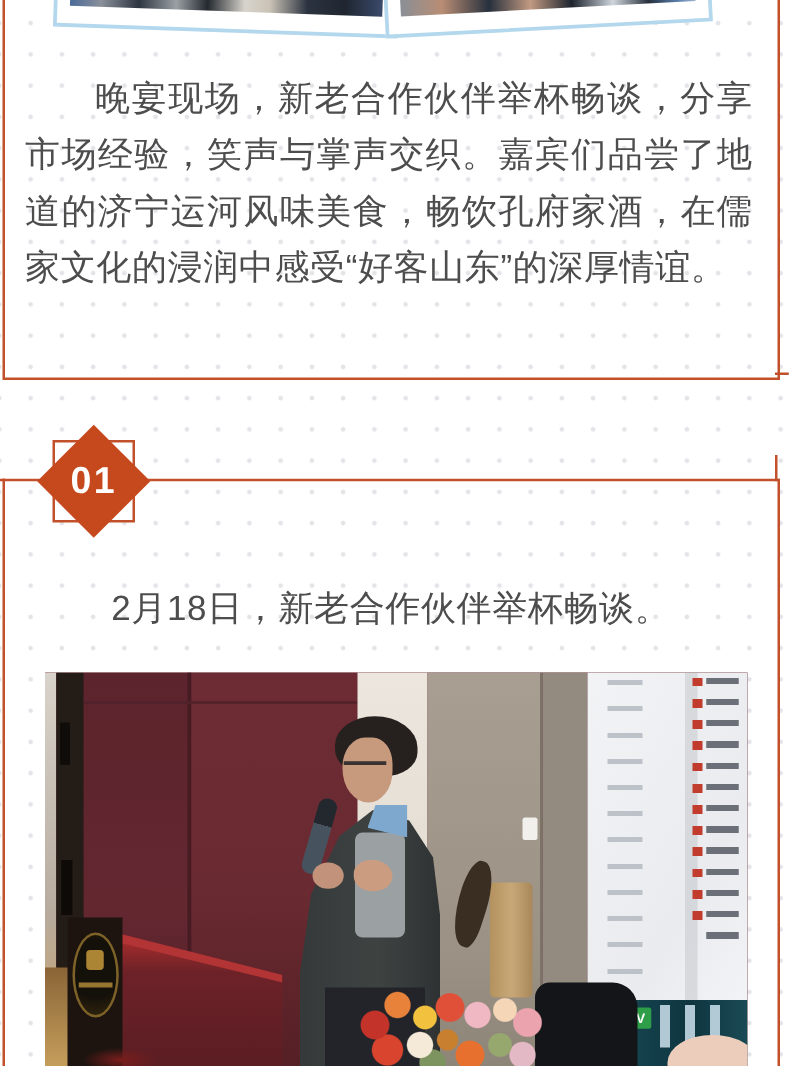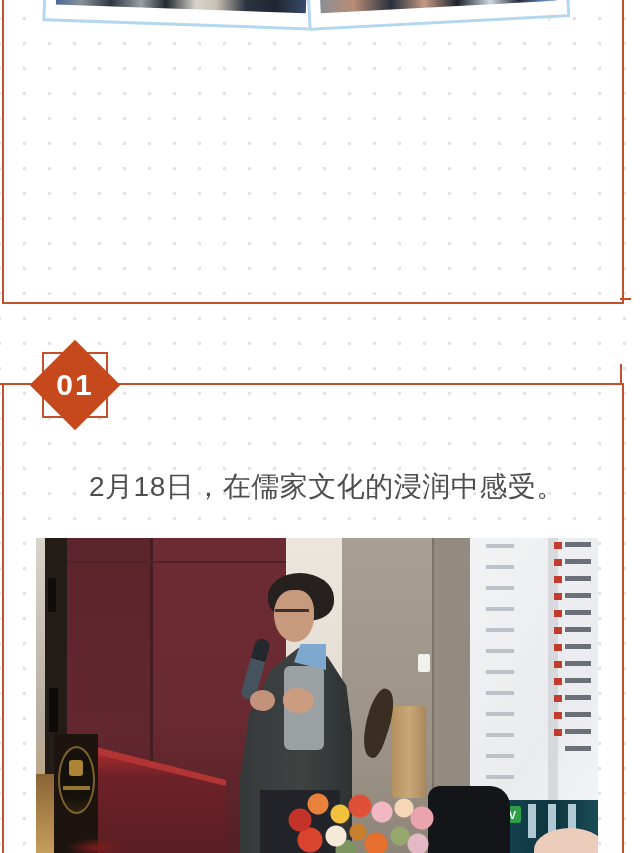--- a/index.html
+++ b/index.html
@@ -138,30 +138,31 @@
   <div id="box1" class="frame-box"></div>
   <div id="box1-overshoot" class="abs"></div>
 
   <div id="photo-a" class="polaroid">
     <div class="pimg"></div>
   </div>
   <div id="photo-b" class="polaroid">
     <div class="pimg"></div>
   </div>
 
+  <div id="par1" class="cn-par">晚宴现场，新老合作伙伴举杯畅谈，分享市场经验，笑声与掌声交织。嘉宾们品尝了地道的济宁运河风味美食，畅饮孔府家酒，在儒家文化的浸润中感受“好客山东”的深厚情谊。</div>
 
   <div id="box2" class="frame-box"></div>
   <div id="box2-overshoot-r" class="abs"></div>
   <div id="box2-overshoot-l" class="abs"></div>
 
   <div id="badge-square" class="abs"></div>
   <div id="badge-diamond" class="abs"></div>
   <div id="badge-num" class="abs">01</div>
 
-  <div id="caption2" class="cn-par">2月18日，在儒家文化的浸润中感受。</div>
+  <div id="caption2" class="cn-par">2月18日，新老合作伙伴举杯畅谈。</div>
 
   <div id="photo2" class="abs">
     <div id="p2-doorlight" class="p2"></div>
     <div id="p2-doorframe" class="p2"></div>
     <div id="p2-door-h1" class="p2"></div>
     <div id="p2-door-h2" class="p2"></div>
     <div id="p2-floor" class="p2"></div>
     <div id="p2-panel-l" class="p2"></div>
     <div id="p2-panel-r" class="p2"></div>
     <div id="p2-seam-v" class="p2"></div>

